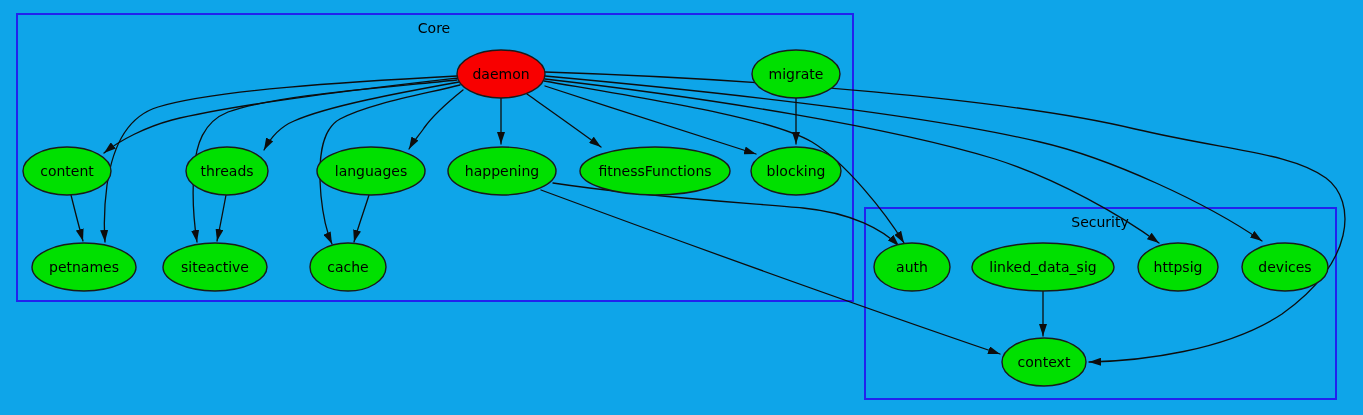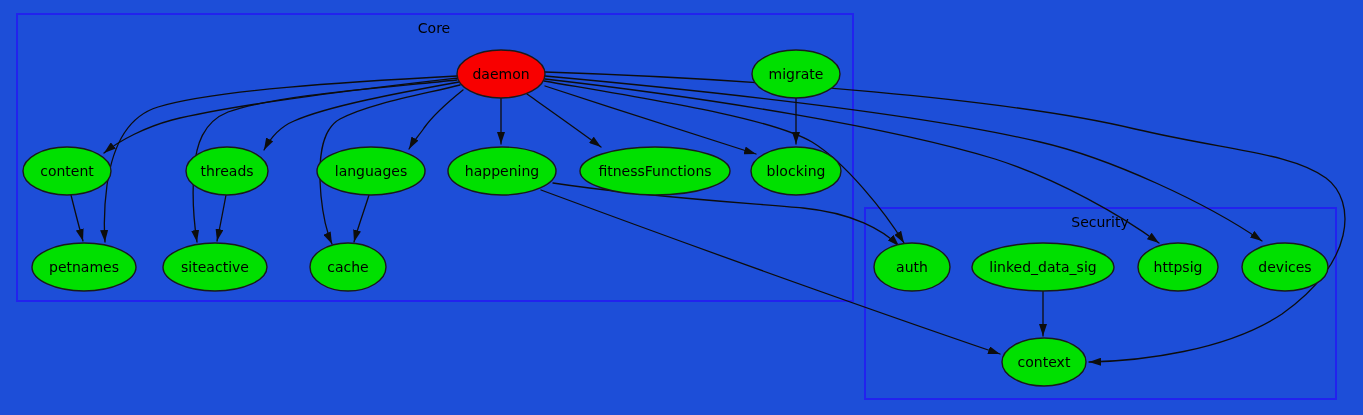--- a/index.html
+++ b/index.html
@@ -1,16 +1,16 @@
 <!DOCTYPE html>
 <html><head>
 <meta charset="utf-8">
 <style>
   html,body{margin:0;padding:0;background:#ffffff;}
-  .canvas{position:relative;width:1363px;height:415px;background:#1d4ed8;overflow:hidden;
+  .canvas{position:relative;width:1363px;height:415px;background:#0ea5e9;overflow:hidden;
           font-family:"DejaVu Sans","Liberation Sans",sans-serif;}
   svg{display:block;}
   .lbl{font-family:"DejaVu Sans","Liberation Sans",sans-serif;font-size:14px;fill:#000000;}
 </style>
 </head>
 <body>
 
 <div class="canvas">
   <svg id="graph" width="1363" height="415" viewBox="0 0 1363 415">
       <defs>

